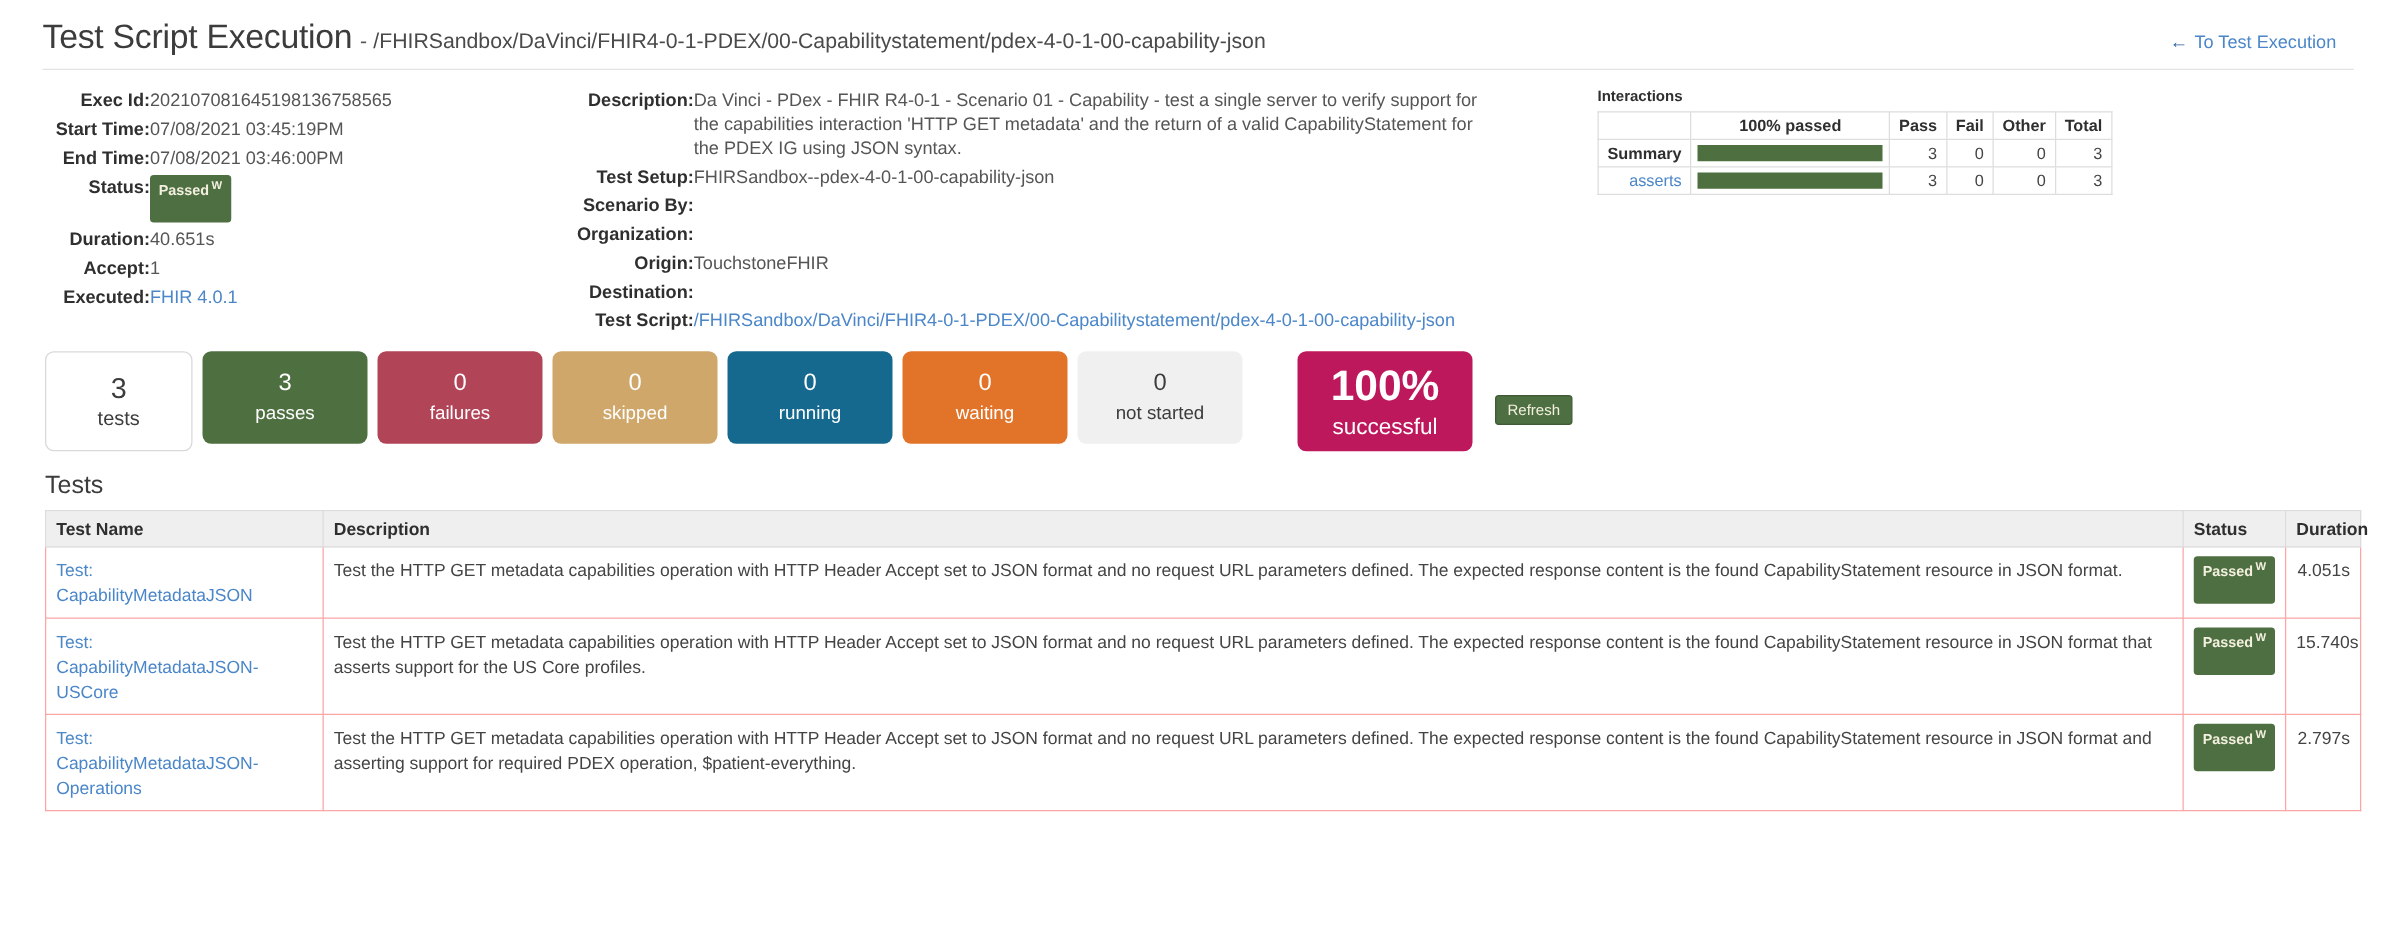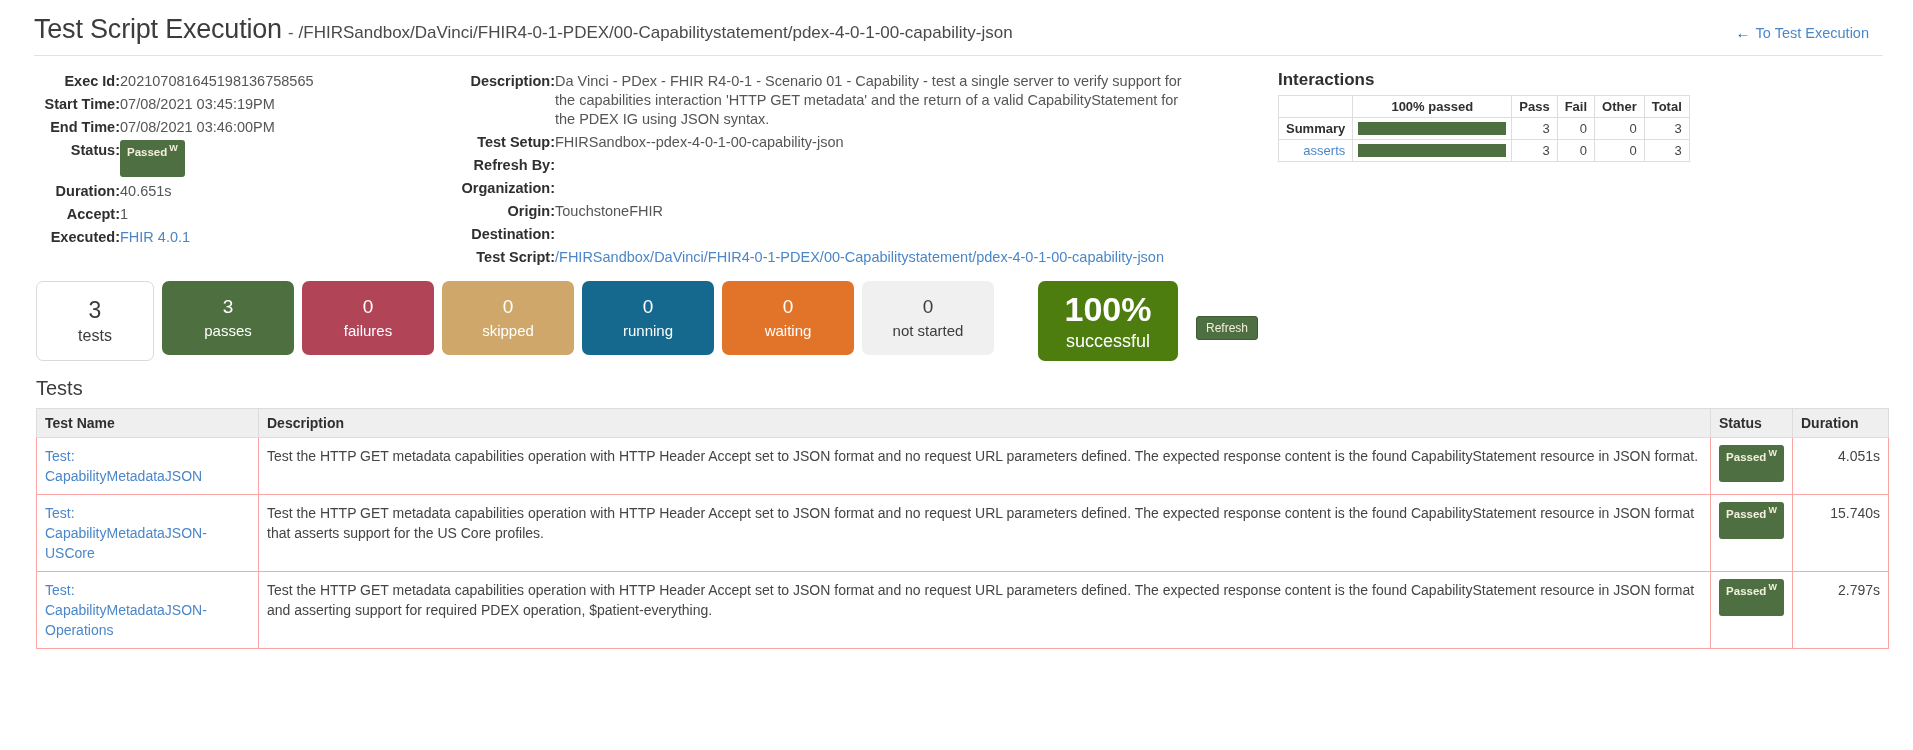--- a/index.html
+++ b/index.html
@@ -81,21 +81,21 @@
     padding: 2px 7px 19px 7px;
     border-radius: 3px;
     line-height: 12px;
     position: relative;
     top: -1px;
   }
   .badge-passed sup { font-size: 9px; margin-left: 2px; }
 
   
   .interactions-title {
-    font-size: 17px; font-weight: bold; color: #2f2f2f;
+    font-size: 12px; font-weight: bold; color: #2f2f2f;
     margin-bottom: 5px;
   }
   table.interactions {
     border-collapse: collapse;
     font-size: 13px;
     background: #fff;
     border-radius: 22px;
   }
   table.interactions th, table.interactions td {
     border: 1px solid #dddddd;
@@ -191,21 +191,21 @@
   }
   table.tests-table td {
     border: 1px solid #fca5a5;
     padding: 8px 8px;
     vertical-align: top;
     color: #444;
     line-height: 20px;
   }
   th.col-name, td.col-name { width: 222px; }
   th.col-status, td.col-status { width: 82px; text-align: center; }
-  th.col-duration, td.col-duration { width: 96px; text-align: right; }
+  th.col-duration, td.col-duration { width: 60px; text-align: right; }
   td.col-status, td.col-duration { vertical-align: middle; }
   td.col-name a { color: #4a86c8; text-decoration: none; cursor: pointer; }
 </style>
 </head>
 <body>
 
 <div class="page">
 
   <div class="header">
     <span class="header-title">Test Script Execution</span>
@@ -262,21 +262,21 @@
         <tbody>
             <tr>
           <td class="k">Description:</td>
           <td class="v">Da Vinci - PDex - FHIR R4-0-1 - Scenario 01 - Capability - test a single server to verify support for the capabilities interaction 'HTTP GET metadata' and the return of a valid CapabilityStatement for the PDEX IG using JSON syntax.</td>
         </tr>
         <tr>
           <td class="k">Test Setup:</td>
           <td class="v">FHIRSandbox--pdex-4-0-1-00-capability-json</td>
         </tr>
         <tr>
-          <td class="k">Refresh By:</td>
+          <td class="k">Scenario By:</td>
           <td class="v"></td>
         </tr>
         <tr>
           <td class="k">Organization:</td>
           <td class="v"></td>
         </tr>
         <tr>
           <td class="k">Origin:</td>
           <td class="v">TouchstoneFHIR</td>
         </tr>
@@ -357,21 +357,21 @@
       <div class="lbl">running</div>
     </div>
     <div class="card" id="card5" style="background: rgb(226, 116, 42);">
       <div class="num">0</div>
       <div class="lbl">waiting</div>
     </div>
     <div class="card notstarted" id="card6">
       <div class="num">0</div>
       <div class="lbl">not started</div>
     </div>
-    <div class="card pct" id="cardpct" style="background: #4d7c0f; margin-left: 36px;">
+    <div class="card pct" id="cardpct" style="background: #be185d; margin-left: 36px;">
       <div class="num">100%</div>
       <div class="lbl">successful</div>
     </div>
     <div class="refresh-btn">Refresh</div>
   </div>
 
   <div class="tests-heading">Tests</div>
   <div class="tests-table-wrap">
     <table class="tests-table">
       <thead>

